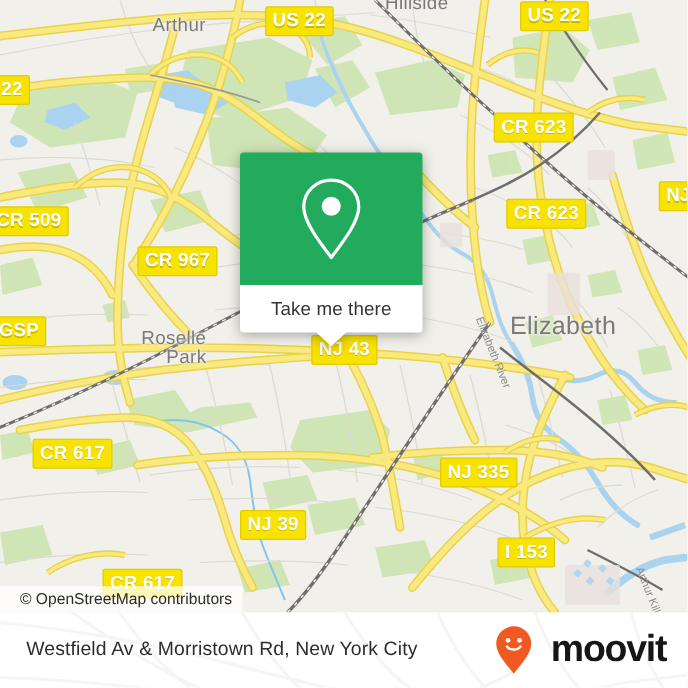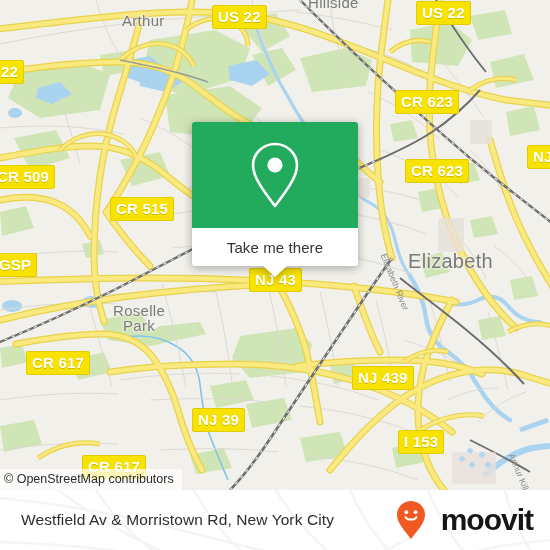--- a/index.html
+++ b/index.html
@@ -25,21 +25,21 @@
     position: absolute;
     color: #7a7a7a;
     font-weight: normal;
     white-space: nowrap;
     letter-spacing: .3px;
     text-shadow: 0 0 3px #f2f0ea, 0 0 3px #f2f0ea, 0 0 2px #f2f0ea;
     pointer-events: none;
   }
   .place-city   { font-size: 15px; }
   .place-big    { font-size: 20px; }
-  .place-two    { text-align: center; line-height: 15px; font-size: 15px; margin-top: 40px; }
+  .place-two    { text-align: right; line-height: 15px; font-size: 15px; }
 
   .river-label {
     position: absolute;
     color: #8c8c8c;
     font-size: 9px;
     white-space: nowrap;
   }
 
   
   .shield {
@@ -54,21 +54,21 @@
     border-radius: 2px;
     white-space: nowrap;
     text-shadow: 0 1px 0 rgba(150,135,0,.45);
     letter-spacing: .2px;
   }
 
   
   #popup {
     position: absolute;
     left: 192px; top: 122px;
-    width: 166px;
+    width: 146px;
     filter: drop-shadow(0 2px 5px rgba(0,0,0,.32));
   }
   #popup-top {
     background: #22ab5c;
     height: 106px;
     display: flex; align-items: center; justify-content: center;
     border-radius: 3px 3px 0 0;
   }
   #popup-bottom {
     background: #ffffff;
@@ -91,21 +91,21 @@
     border-top: 12px solid #ffffff;
   }
 
   
   #attribution {
     position: absolute;
     left: 0; bottom: 0;
     background: rgba(255,255,255,.72);
     color: #2b2b2b;
     font-size: 12.5px;
-    padding: 3px 8px 4px 4px;
+    padding: 3px 8px 4px 16px;
   }
 
   
   #footer {
     position: absolute;
     left: 0; top: 490px;
     width: 550px; height: 60px;
     background: #ffffff;
     overflow: hidden;
   }
@@ -399,25 +399,25 @@
     <div class="river-label" style="left:388px;top:252px;transform:rotate(68deg);transform-origin:left top;">Elizabeth River</div>
     <div class="river-label" style="left:516px;top:452px;transform:rotate(68deg);transform-origin:left top;">Arthur Kill</div>
 
     <div class="shield" style="left:212px;top:5px;">US 22</div>
     <div class="shield" style="left:416px;top:1px;">US 22</div>
     <div class="shield" style="left:-5px;top:60px;">22</div>
     <div class="shield" style="left:395px;top:90px;">CR 623</div>
     <div class="shield" style="left:405px;top:159px;">CR 623</div>
     <div class="shield" style="left:527px;top:145px;">NJ 8</div>
     <div class="shield" style="left:-9px;top:165px;">CR 509</div>
-    <div class="shield" style="left:110px;top:197px;">CR 515</div>
+    <div class="shield" style="left:110px;top:197px;">CR 967</div>
     <div class="shield" style="left:-7px;top:253px;">GSP</div>
     <div class="shield" style="left:249px;top:268px;">NJ 43</div>
     <div class="shield" style="left:26px;top:351px;">CR 617</div>
-    <div class="shield" style="left:352px;top:366px;">NJ 439</div>
+    <div class="shield" style="left:352px;top:366px;">NJ 335</div>
     <div class="shield" style="left:192px;top:408px;">NJ 39</div>
     <div class="shield" style="left:398px;top:430px;">I 153</div>
     <div class="shield" style="left:82px;top:455px;">CR 617</div>
 
     <div id="popup">
       <div id="popup-top">
         <svg width="58" height="72" viewBox="0 0 58 72">
           <path d="M29 5 C16.8 5 7 14.6 7 26.4 C7 38 18 52.5 29 67 C40 52.5 51 38 51 26.4 C51 14.6 41.2 5 29 5 Z" fill="none" stroke="#ffffff" stroke-width="2.6" stroke-linejoin="round"></path>
           <circle cx="29" cy="26" r="7.6" fill="#ffffff"></circle>
         </svg>

